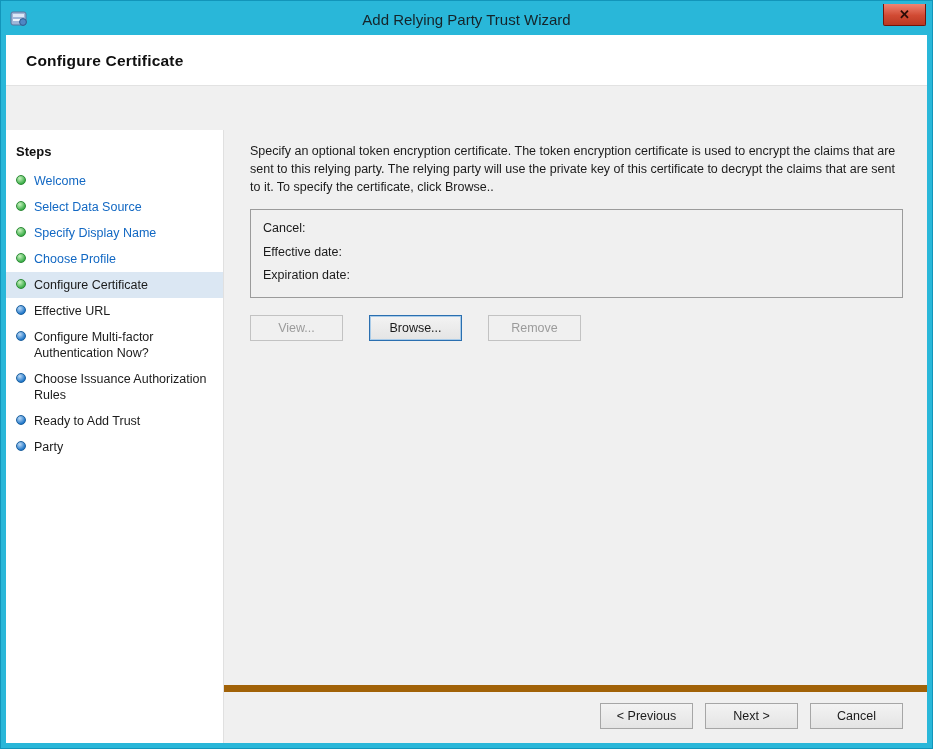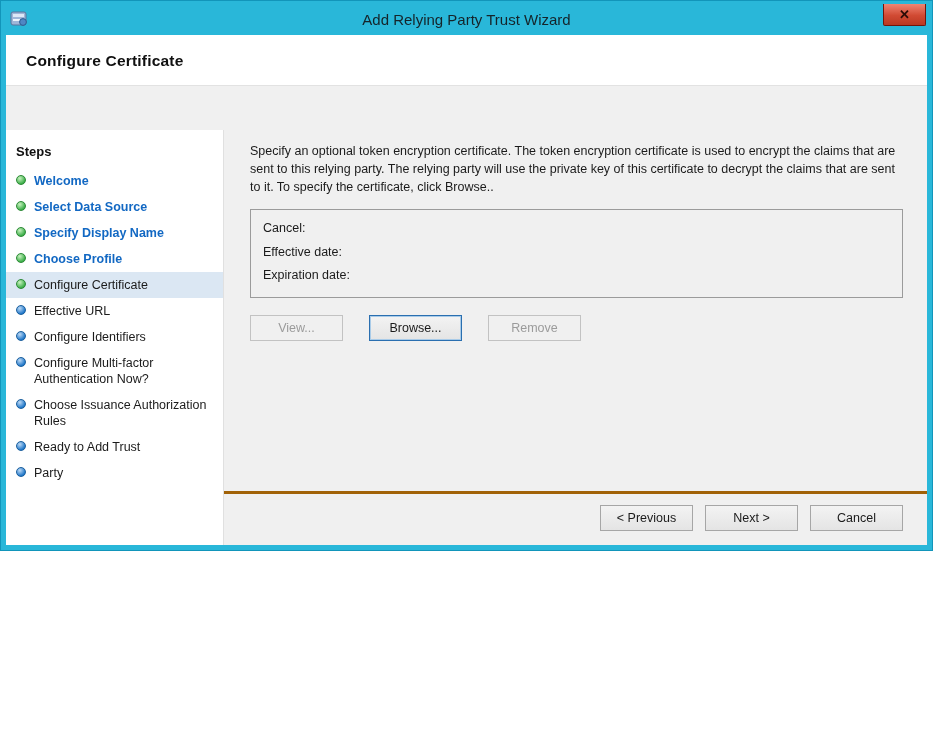--- a/index.html
+++ b/index.html
@@ -3,21 +3,21 @@
 <meta charset="utf-8">
 <style>
   * { margin:0; padding:0; box-sizing:border-box; }
   html,body { background:#ffffff; }
   body {
     width:933px; height:749px; overflow:hidden;
     font-family:"Liberation Sans", sans-serif;
     -webkit-font-smoothing:antialiased;
   }
   .frame {
-    width:933px; height:551px;
+    width:933px; height:749px;
     background:var(--titlebar,#29b7d9);
     border:1px solid var(--frame-border,#1295ba);
     padding:5px;
     display:flex; flex-direction:column;
   }
   .titlebar { position:relative; height:29px; flex:0 0 auto; }
   .titlebar .title {
     position:absolute; left:0; right:0; top:5px;
     text-align:center; font-size:15px; color:#15242a;
   }
@@ -40,39 +40,39 @@
   .step { display:flex; align-items:flex-start; gap:8px; padding:5px 8px 5px 10px; font-size:12.5px; line-height:1.28; }
   .step .dot { width:10px; height:10px; border-radius:50%; margin-top:2px; flex:0 0 auto; }
   .step.done .dot, .step.current .dot {
     background:radial-gradient(circle at 35% 30%, #c8f2bf, var(--done-green,#3cae49) 72%);
     border:1px solid #2c8a36;
   }
   .step.pending .dot {
     background:radial-gradient(circle at 35% 30%, #bcd9f5, var(--pending-blue,#2077c9) 72%);
     border:1px solid #1a5f9e;
   }
-  .step.done .lbl { color:var(--link-blue,#1268c3);font-weight:bold; }
+  .step.done .lbl { color:var(--link-blue,#1268c3); }
   .step.current { background:var(--current-highlight,#dbe7f3); }
   .step.current .lbl, .step.pending .lbl { color:#1b1b1b; }
   .main { flex:1; min-width:0; padding:13px 24px 0 26px; display:flex; flex-direction:column; }
   .desc { font-size:12.5px; color:#1b1b1b; line-height:1.42; margin-bottom:13px; max-width:650px; }
   .cert-box { border:1px solid #9b9b9b; padding:7px 12px 9px; margin-bottom:17px; }
   .cert-row { display:flex; font-size:12.5px; line-height:23.5px; color:#1b1b1b; }
   .btn-row { display:flex; gap:26px; }
   .btn {
     min-width:93px; height:26px; padding:0 10px;
     font-family:inherit; font-size:12.5px; color:#1b1b1b;
     background:linear-gradient(#f3f3f3,#e4e4e4);
     border:1px solid #a6a6a6; cursor:pointer;
   }
   .btn:disabled { color:#9b9b9b; background:#f0f0f0; border-color:#c2c2c2; cursor:default; }
   .btn.focused { border-color:var(--focus-blue,#2a6fb0); box-shadow:inset 0 0 0 1px #a9cbe8; }
   .footer {
     margin:auto -24px 0 -26px;
-    border-top:3px solid #a16207;
+    border-top:7px solid #a16207;
     padding:11px 24px 14px;
     display:flex; justify-content:flex-end; gap:12px;
     flex:0 0 auto;
   }
 </style>
 </head>
 <body>
 
 <div class="frame">
 
@@ -120,24 +120,20 @@
             <div class="step current">
               <span class="dot"></span>
               <span class="lbl">Configure Certificate</span>
             </div>
             <div class="step pending">
               <span class="dot"></span>
               <span class="lbl">Effective URL</span>
             </div>
             <div class="step pending">
               <span class="dot"></span>
-              <span class="lbl">Configure Identifiers</span>
-            </div>
-            <div class="step pending">
-              <span class="dot"></span>
               <span class="lbl">Configure Multi-factor Authentication Now?</span>
             </div>
             <div class="step pending">
               <span class="dot"></span>
               <span class="lbl">Choose Issuance Authorization Rules</span>
             </div>
             <div class="step pending">
               <span class="dot"></span>
               <span class="lbl">Ready to Add Trust</span>
             </div>

